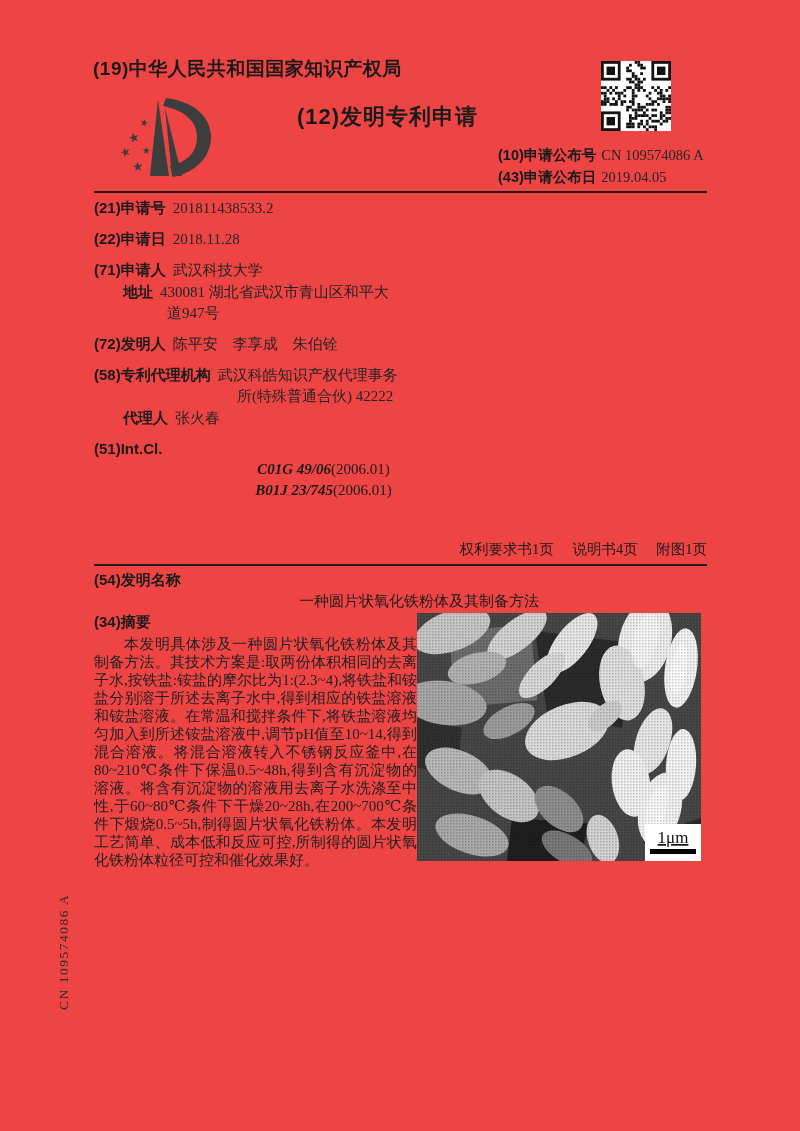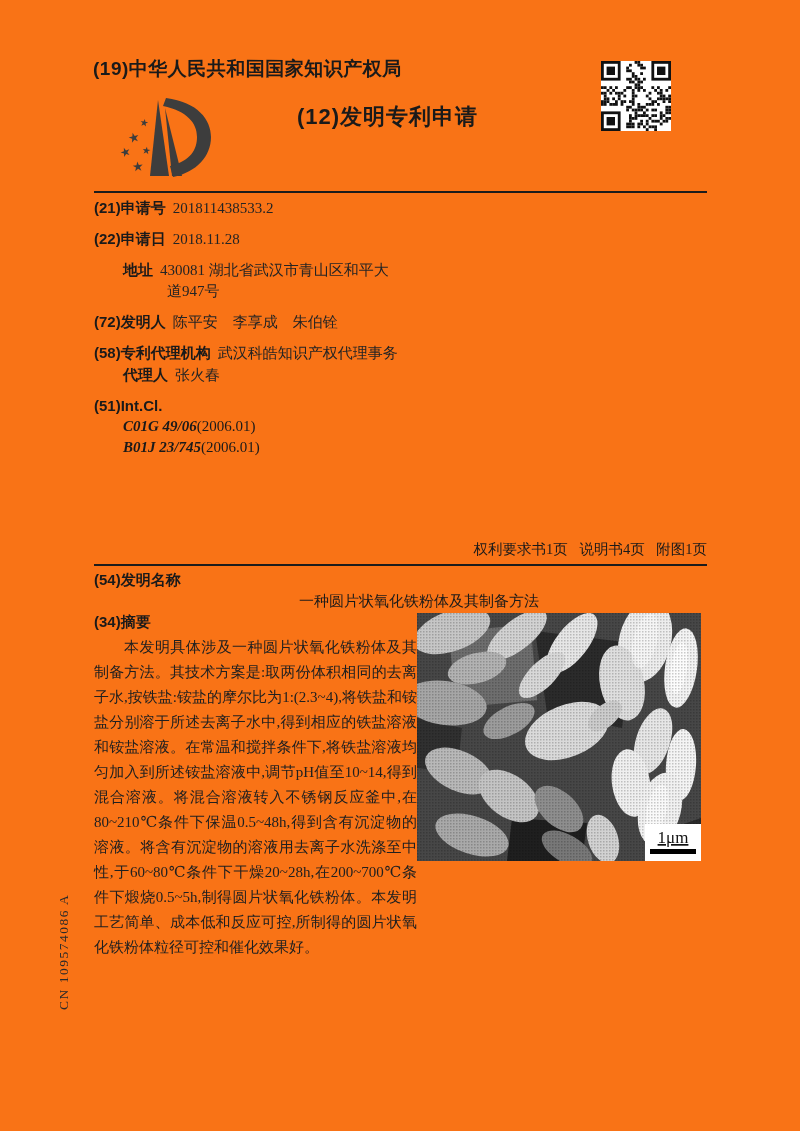--- a/index.html
+++ b/index.html
@@ -1,18 +1,18 @@
 <!DOCTYPE html>
 <html><head>
 <meta charset="utf-8">
 <style>
   html,body{margin:0;padding:0;background:#9a9a9a;}
   .page{
     position:relative;width:800px;height:1131px;margin:0 auto;
-    background:#f97316;overflow:hidden;color:#1a1a1a;
+    background:#ef4444;overflow:hidden;color:#1a1a1a;
     font-family:"Liberation Serif","DejaVu Serif",serif;
   }
   .sans{font-family:"Liberation Sans","DejaVu Sans",sans-serif;}
   .lbl{font-family:"Liberation Sans","DejaVu Sans",sans-serif;font-weight:bold;}
   .val{font-family:"Liberation Serif","DejaVu Serif",serif;color:#242424;}
 
   .authority{position:absolute;left:93px;top:56px;font-size:19px;font-weight:bold;letter-spacing:.5px;}
   .logo{position:absolute;left:110px;top:92px;}
   .doc-type{position:absolute;left:297px;top:102px;font-size:22px;font-weight:bold;letter-spacing:1px;}
   .qr{position:absolute;left:601px;top:61px;width:70px;height:70px;}
@@ -22,31 +22,31 @@
   .rule{position:absolute;left:94px;width:613px;border-top:2.5px solid #1c1c1c;}
   .rule-top{top:191px;}
   .rule-mid{top:564px;}
 
   .biblio{position:absolute;left:94px;top:197px;width:430px;font-size:15px;line-height:21px;}
   .b-row{margin-bottom:9px;}
   .b-row .val{margin-left:7px;}
   .sub{padding-left:29px;}
   .hang{padding-left:66px;}
   .agency-l2{padding-left:136px;}
-  .intcl-item{padding-left:29px;}
+  .intcl-item{padding-left:29px;text-align:center;}
   .intcl-item .code{font-style:italic;font-weight:bold;font-family:"Liberation Serif","DejaVu Serif",serif;}
   .intcl-item .ver{font-style:normal;font-weight:normal;}
 
   .pages-line{position:absolute;left:94px;top:540px;width:613px;text-align:right;font-size:14.5px;}
-  .pages-line span{margin-left:8px;}
+  .pages-line span{margin-left:15px;}
 
   .invention{position:absolute;left:94px;top:570px;width:620px;font-size:15px;}
   .sec-label{font-family:"Liberation Sans","DejaVu Sans",sans-serif;font-weight:bold;line-height:20px;}
   .inv-title{padding-left:30px;line-height:22px;text-align:center;}
-  .abstract{width:323px;margin-top:3px;line-height:25px;text-align:justify;text-indent:2em;color:#202020;}
+  .abstract{width:323px;margin-top:3px;line-height:18px;text-align:justify;text-indent:2em;color:#202020;}
 
   .figure{position:absolute;left:417px;top:613px;}
   .vertical-code{
     position:absolute;left:56px;top:850px;height:160px;
     writing-mode:vertical-rl;transform:rotate(180deg);
     font-size:13.5px;letter-spacing:1.5px;color:#2a2a2a;white-space:nowrap;
   }
 </style>
 </head>
 <body>
@@ -242,43 +242,55 @@
       <rect x="2.8" y="2.8" width="14" height="14" fill="#fff"></rect>
       <rect x="5.6" y="5.6" width="8.399999999999999" height="8.399999999999999" fill="#111"></rect>
       <rect x="50.4" y="0" width="19.599999999999998" height="19.599999999999998" fill="#111"></rect>
       <rect x="53.199999999999996" y="2.8" width="14" height="14" fill="#fff"></rect>
       <rect x="56" y="5.6" width="8.399999999999999" height="8.399999999999999" fill="#111"></rect>
       <rect x="0" y="50.4" width="19.599999999999998" height="19.599999999999998" fill="#111"></rect>
       <rect x="2.8" y="53.199999999999996" width="14" height="14" fill="#fff"></rect>
       <rect x="5.6" y="56" width="8.399999999999999" height="8.399999999999999" fill="#111"></rect>
     </svg>
 
+  <div class="pub-info">
+    <div>
+      <span class="lbl">(10)申请公布号</span><span class="val">CN 109574086 A</span>
+    </div>
+    <div>
+      <span class="lbl">(43)申请公布日</span><span class="val">2019.04.05</span>
+    </div>
+  </div>
 
   <div class="rule rule-top"></div>
 
   <div class="biblio">
     <div class="b-row">
       <span class="lbl">(21)申请号</span><span class="val">201811438533.2</span>
     </div>
     <div class="b-row">
       <span class="lbl">(22)申请日</span><span class="val">2018.11.28</span>
     </div>
     <div class="b-row">
+      <div>
+        <span class="lbl">(71)申请人</span><span class="val">武汉科技大学</span>
+      </div>
       <div class="sub">
         <span class="lbl">地址</span><span class="val">430081 湖北省武汉市青山区和平大</span>
       </div>
       <div class="hang val">道947号</div>
     </div>
     <div class="b-row">
       <span class="lbl">(72)发明人</span><span class="val">陈平安　李享成　朱伯铨</span>
     </div>
     <div class="b-row">
       <div>
         <span class="lbl">(58)专利代理机构</span><span class="val">武汉科皓知识产权代理事务</span>
       </div>
+      <div class="agency-l2 val">所(特殊普通合伙) 42222</div>
       <div class="sub">
         <span class="lbl">代理人</span><span class="val">张火春</span>
       </div>
     </div>
     <div class="b-row">
       <div class="lbl">(51)Int.Cl.</div>
       <div class="intcl-item">
         <span class="code">C01G 49/06</span><span class="ver">(2006.01)</span>
       </div>
       <div class="intcl-item">

